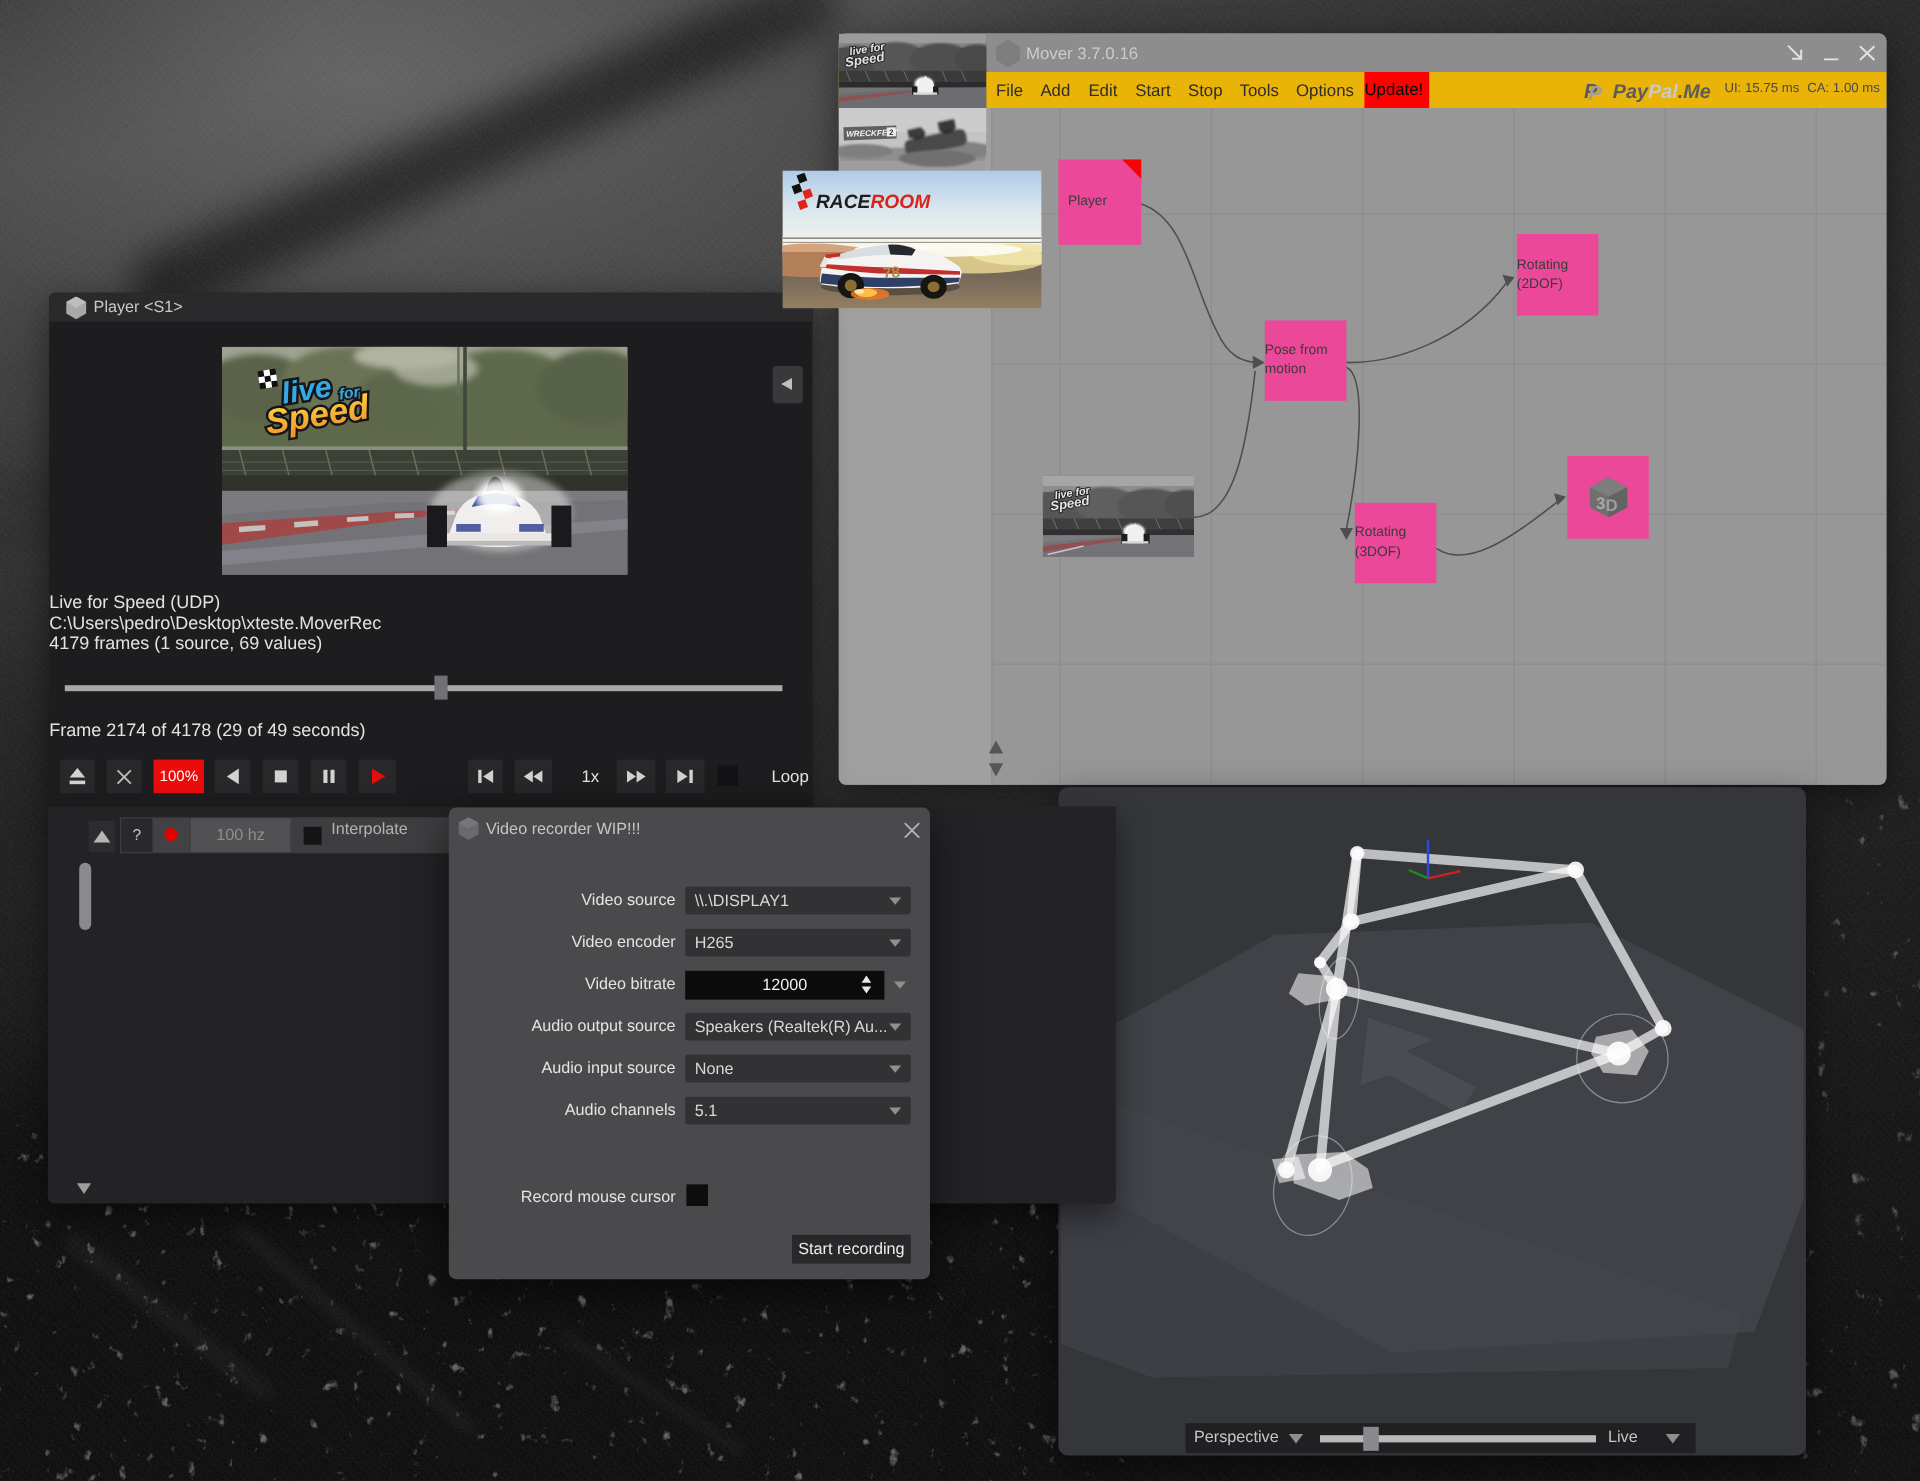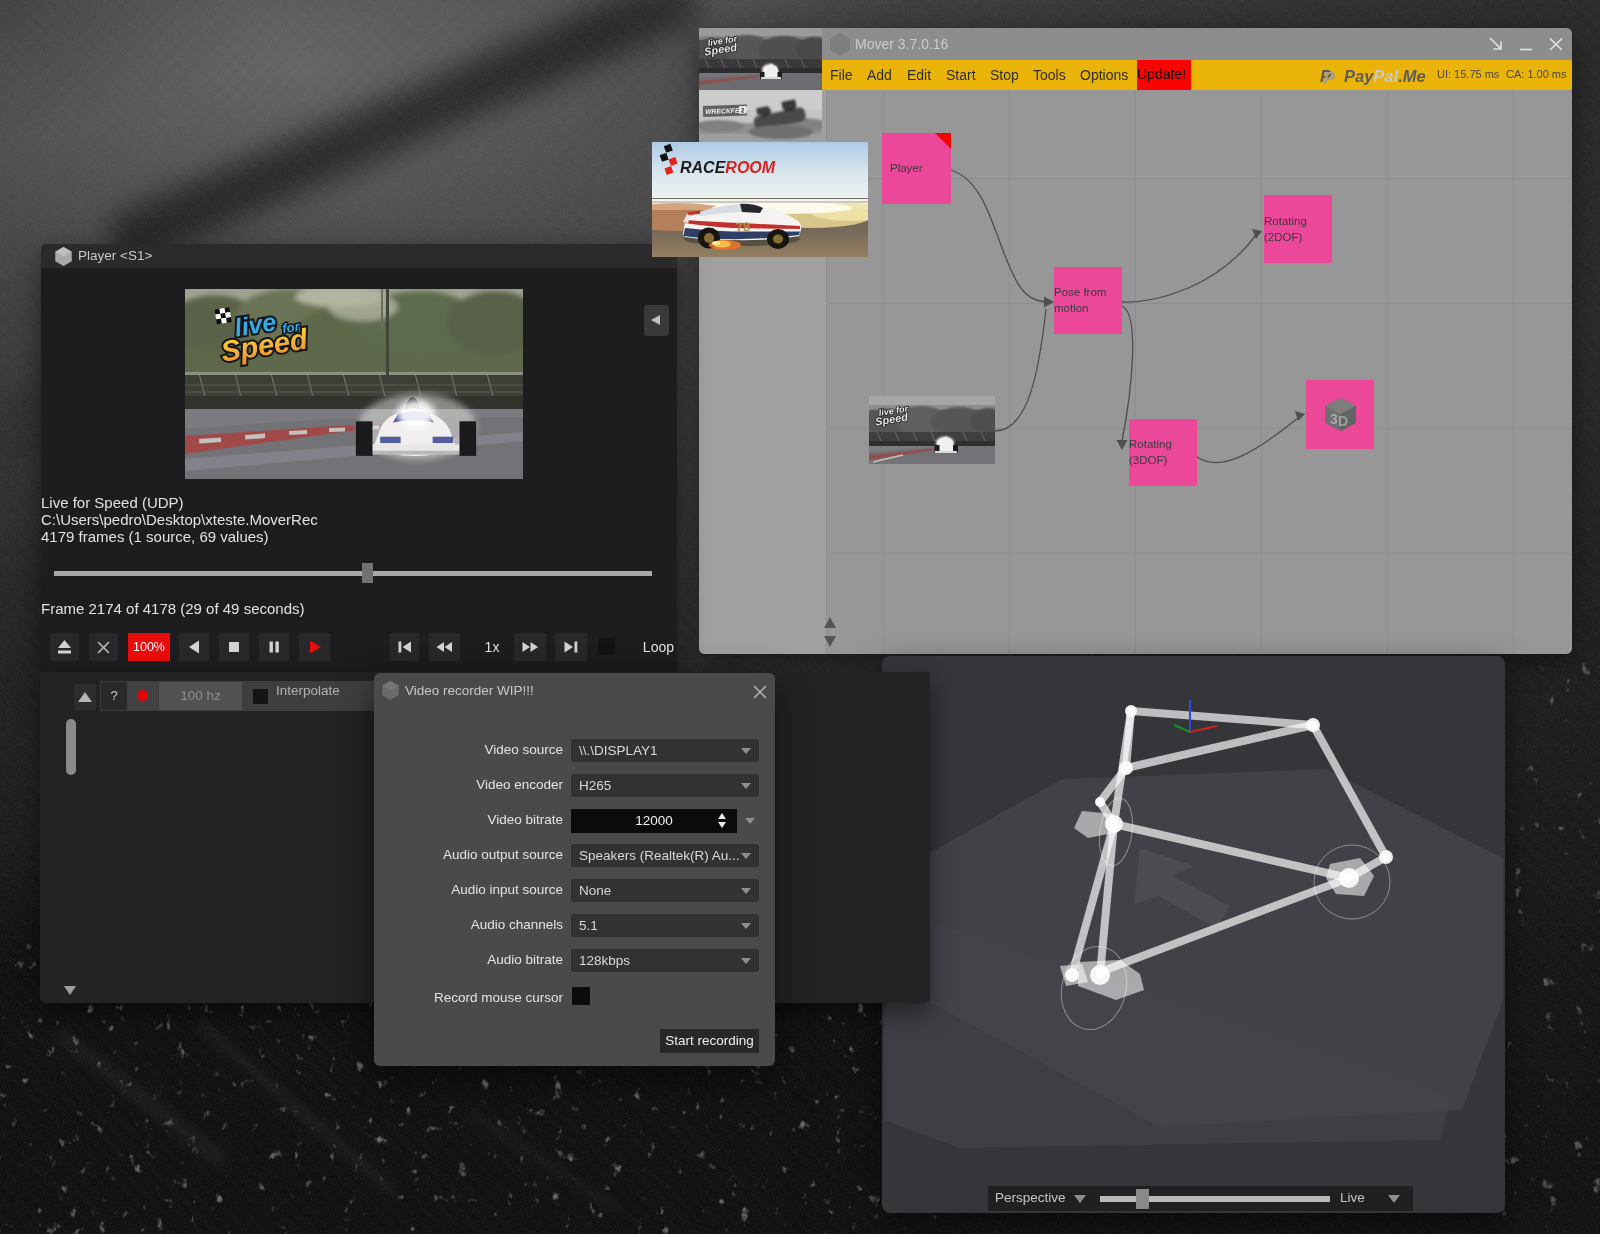--- a/index.html
+++ b/index.html
@@ -608,22 +608,18 @@
       <div class="dsel">Speakers (Realtek(R) Au...<div class="darr"></div></div>
     </div>
  <div class="drow" style="left:0;top:206px;width:100%">
       <span class="dlabel">Audio input source</span>
       <div class="dsel">None<div class="darr"></div></div>
     </div>
  <div class="drow" style="left:0;top:241px;width:100%">
       <span class="dlabel">Audio channels</span>
       <div class="dsel">5.1<div class="darr"></div></div>
     </div>
- <div class="drow" style="left:0;top:276px;width:100%">
-      <span class="dlabel">Audio bitrate</span>
-      <div class="dsel">128kbps<div class="darr"></div></div>
-    </div>
  <div class="drow" style="left:0;top:314px;width:100%">
       <span class="dlabel">Record mouse cursor</span>
       <div class="abs" style="left:198px;top:0;width:18px;height:18px;background:#0d0d0d"></div>
     </div>
  <div class="abs" style="left:286px;top:356px;width:99px;height:24px;background:#28282b;color:#eee;font-size:13.5px;text-align:center;line-height:24px">Start recording</div>
 </div>
 
 </body></html>

